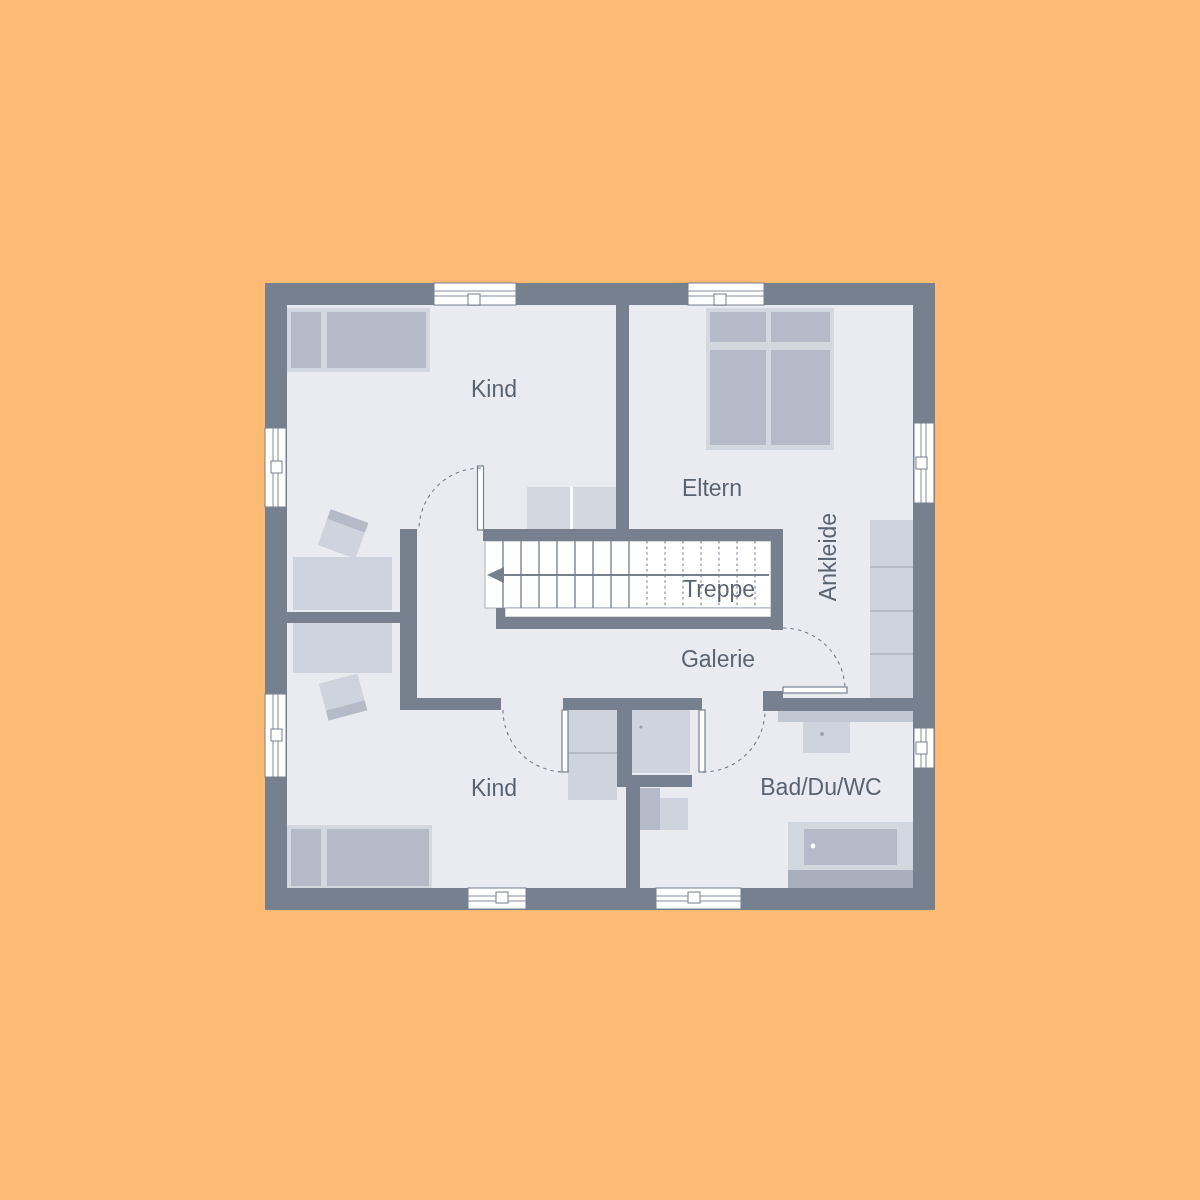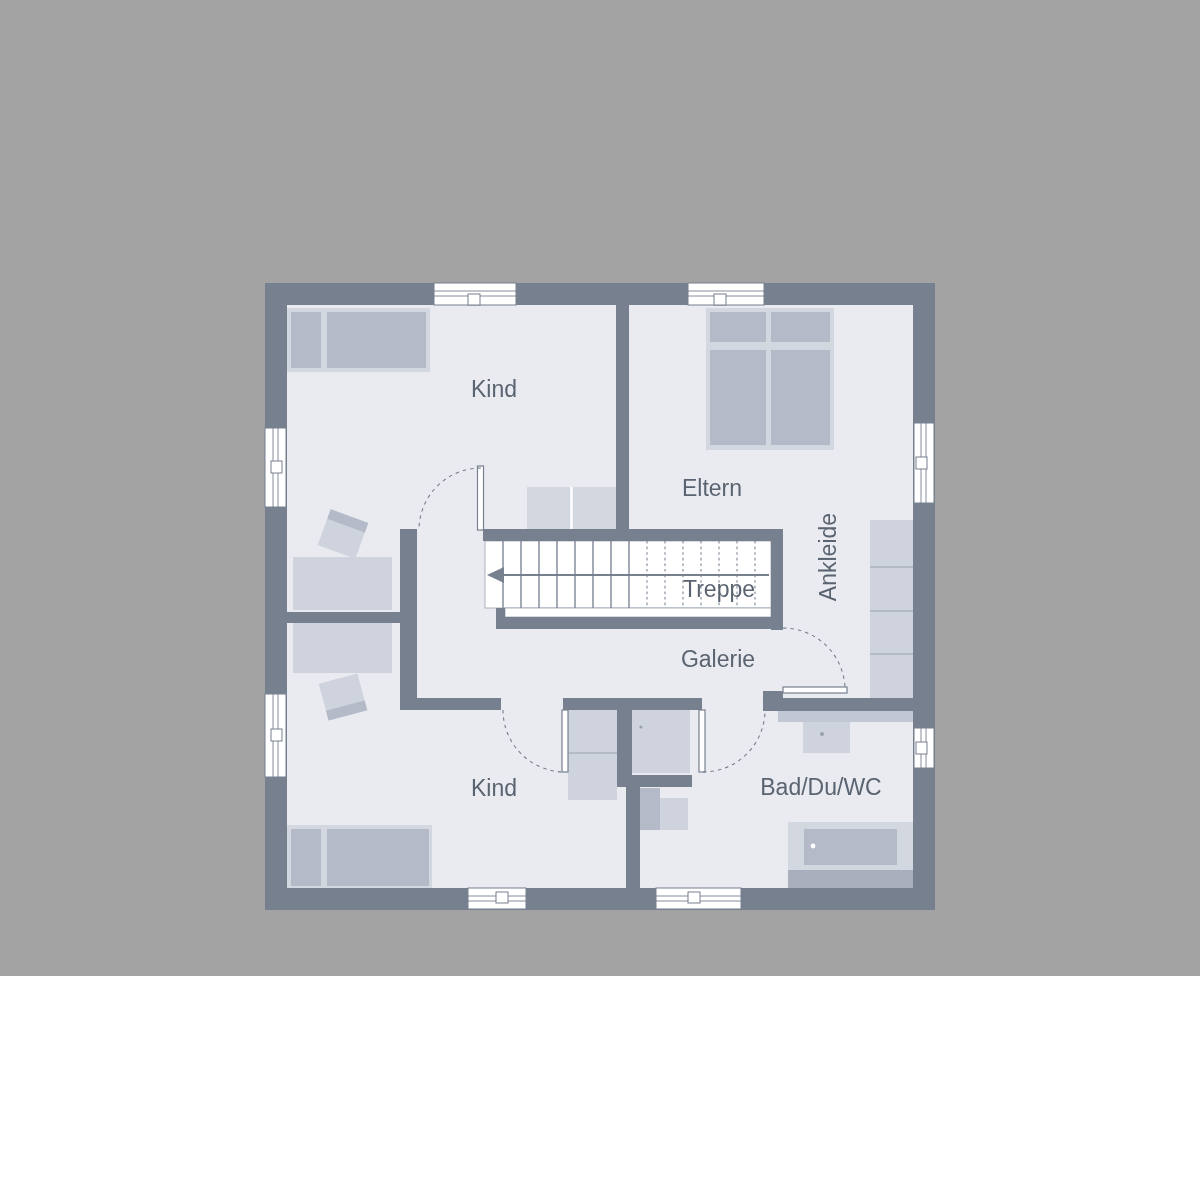--- a/index.html
+++ b/index.html
@@ -1,16 +1,16 @@
 <!DOCTYPE html>
 <html style="--wall: #76808F; --floor: #E9EBF1; --furniture: #B4BAC7; --furniture_light: #D3D7E0; --furniture_mid: #CED3DD; --furniture_deep: #A9AFBC; --stair_line: #7E8795; --divider: #ADB4C1; --label_text: #5A6370;"><head>
 <meta charset="utf-8">
 <style>
   html,body{margin:0;padding:0;background:#ffffff;}
-  .canvas{position:relative;width:1200px;height:976px;background:#a3a3a3;overflow:hidden;
+  .canvas{position:relative;width:1200px;height:1200px;background:#fdba74;overflow:hidden;
           font-family:"Liberation Sans", sans-serif;}
   svg text{font-family:"Liberation Sans", sans-serif;font-size:23px;fill:var(--label_text);}
   .wall{fill:var(--wall);}
   .floor{fill:var(--floor);}
   .furn-dark{fill:var(--furniture);}
   .furn-frame{fill:var(--furniture_light);}
   .furn-mid{fill:var(--furniture_mid);}
   .furn-deep{fill:var(--furniture_deep);}
   .win{fill:#ffffff;stroke:var(--wall);stroke-width:1;}
   .winline{stroke:var(--wall);stroke-width:0.9;fill:none;}

